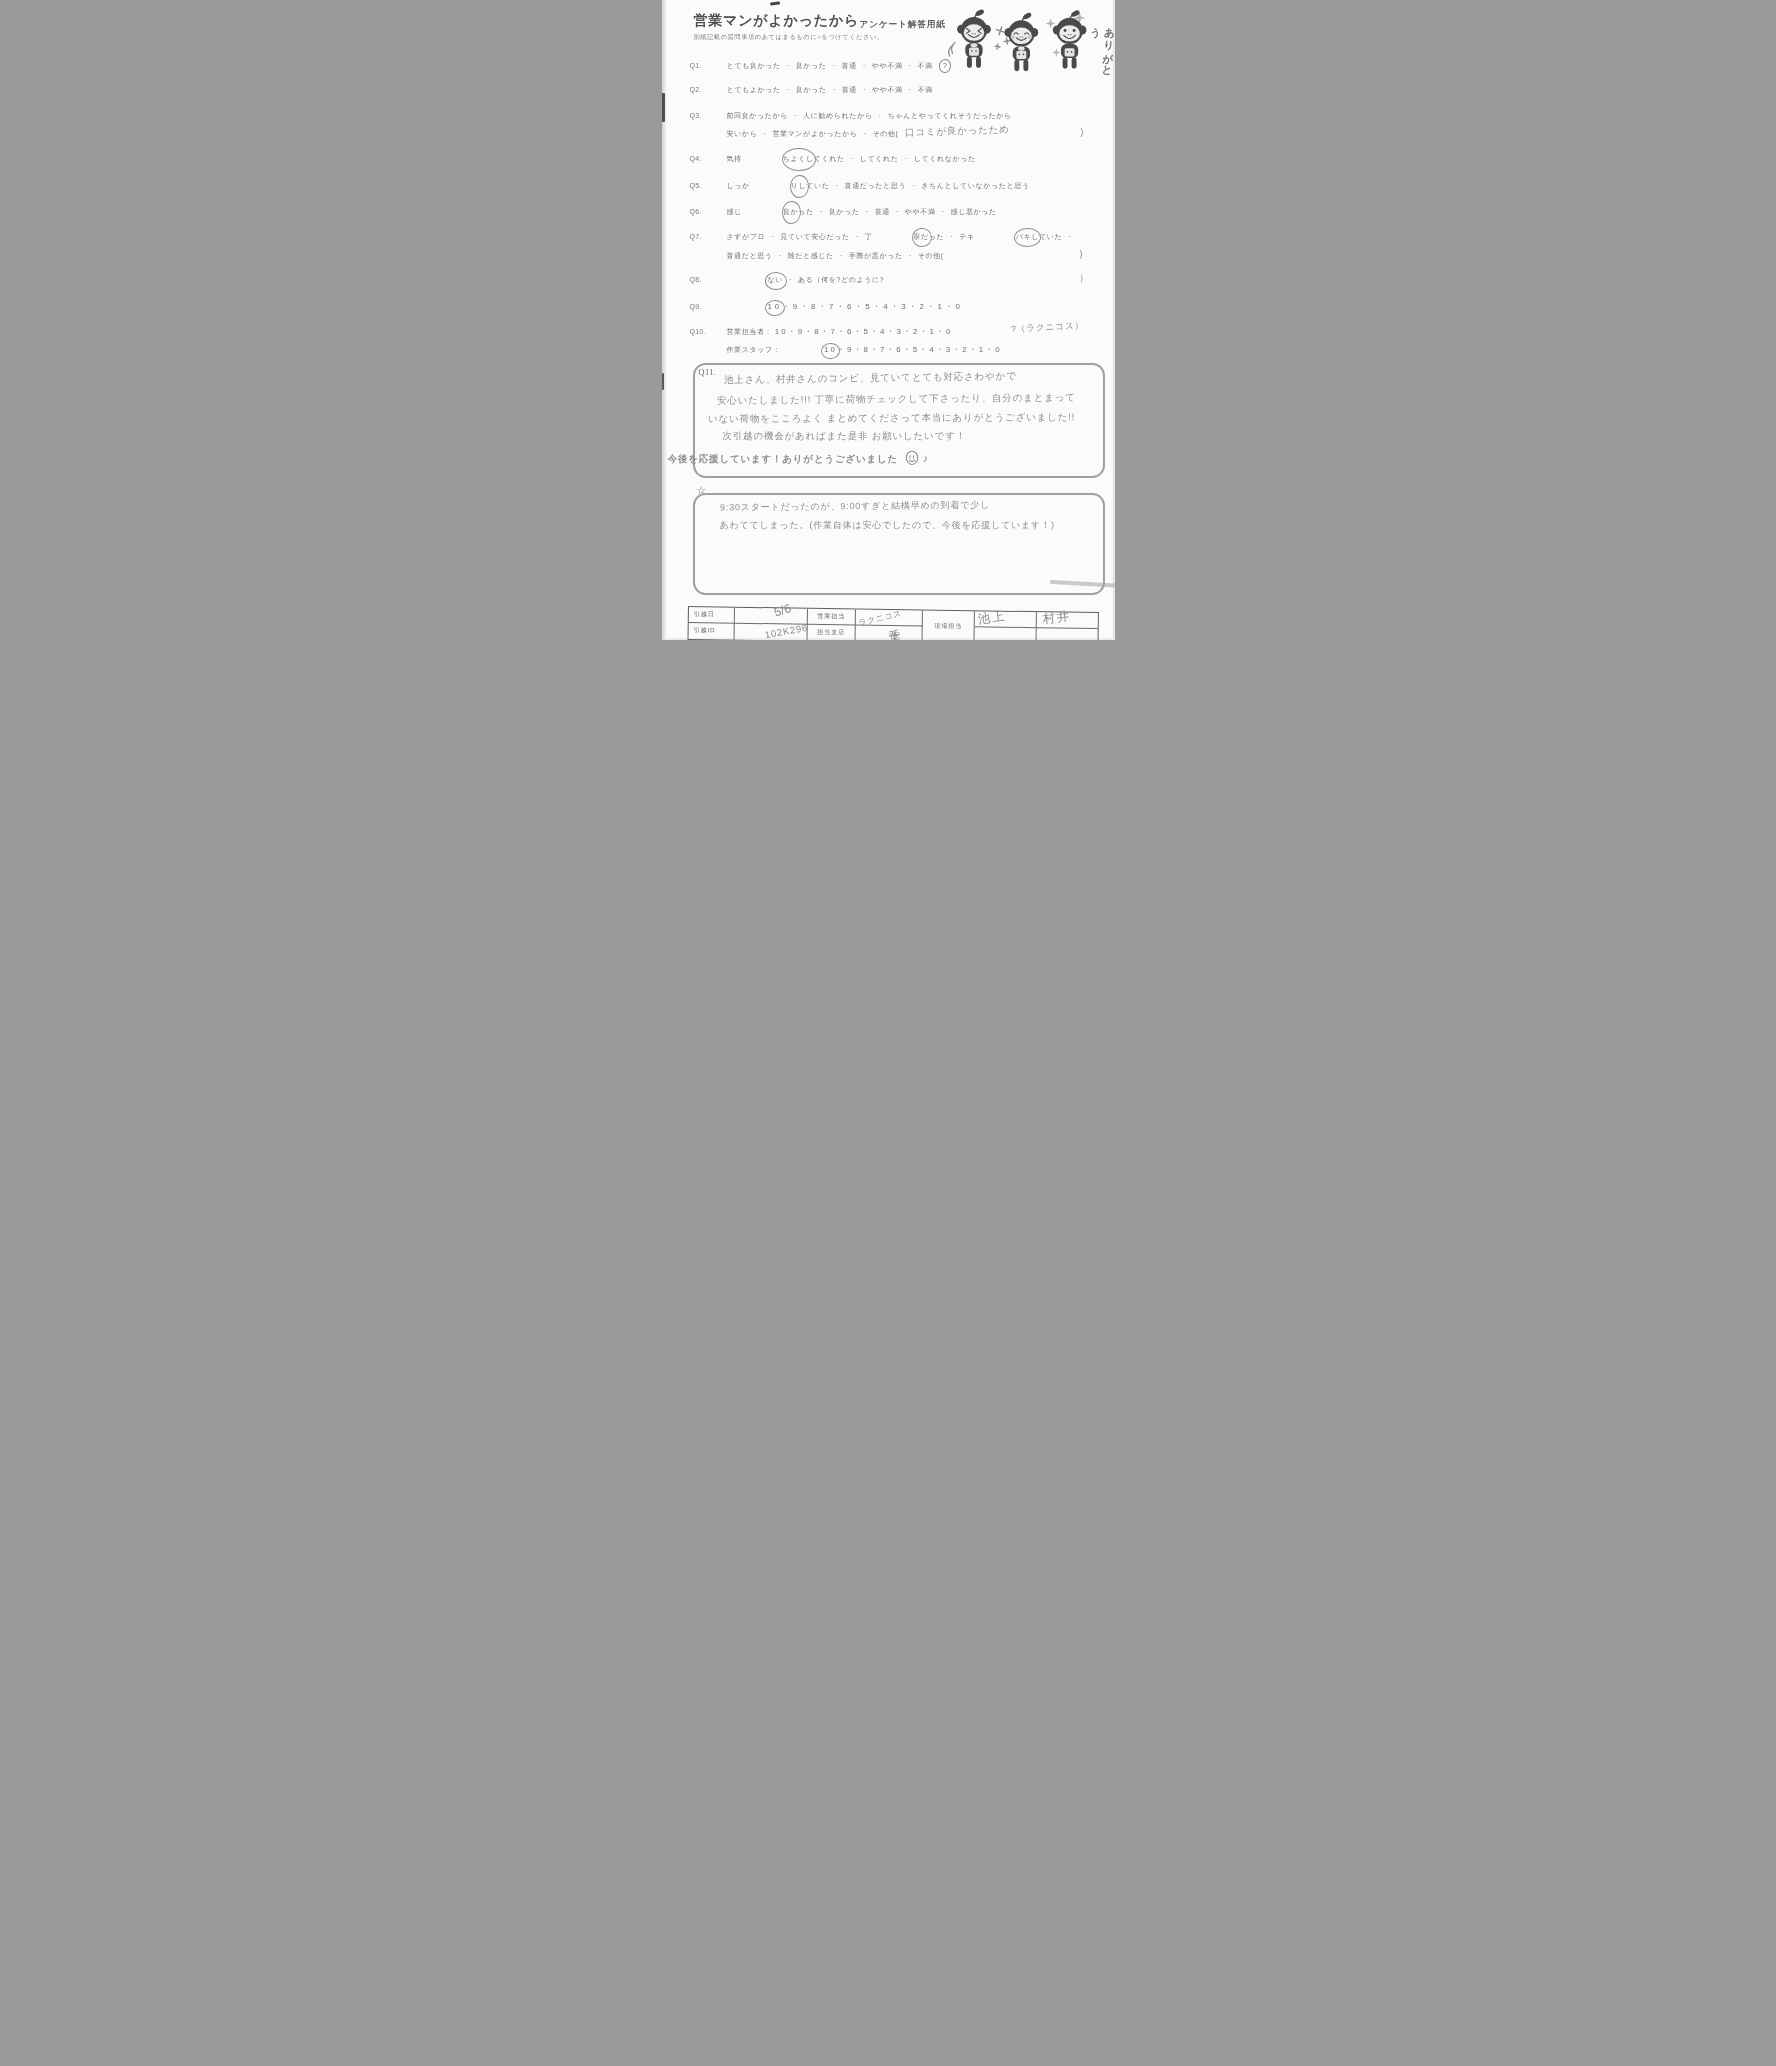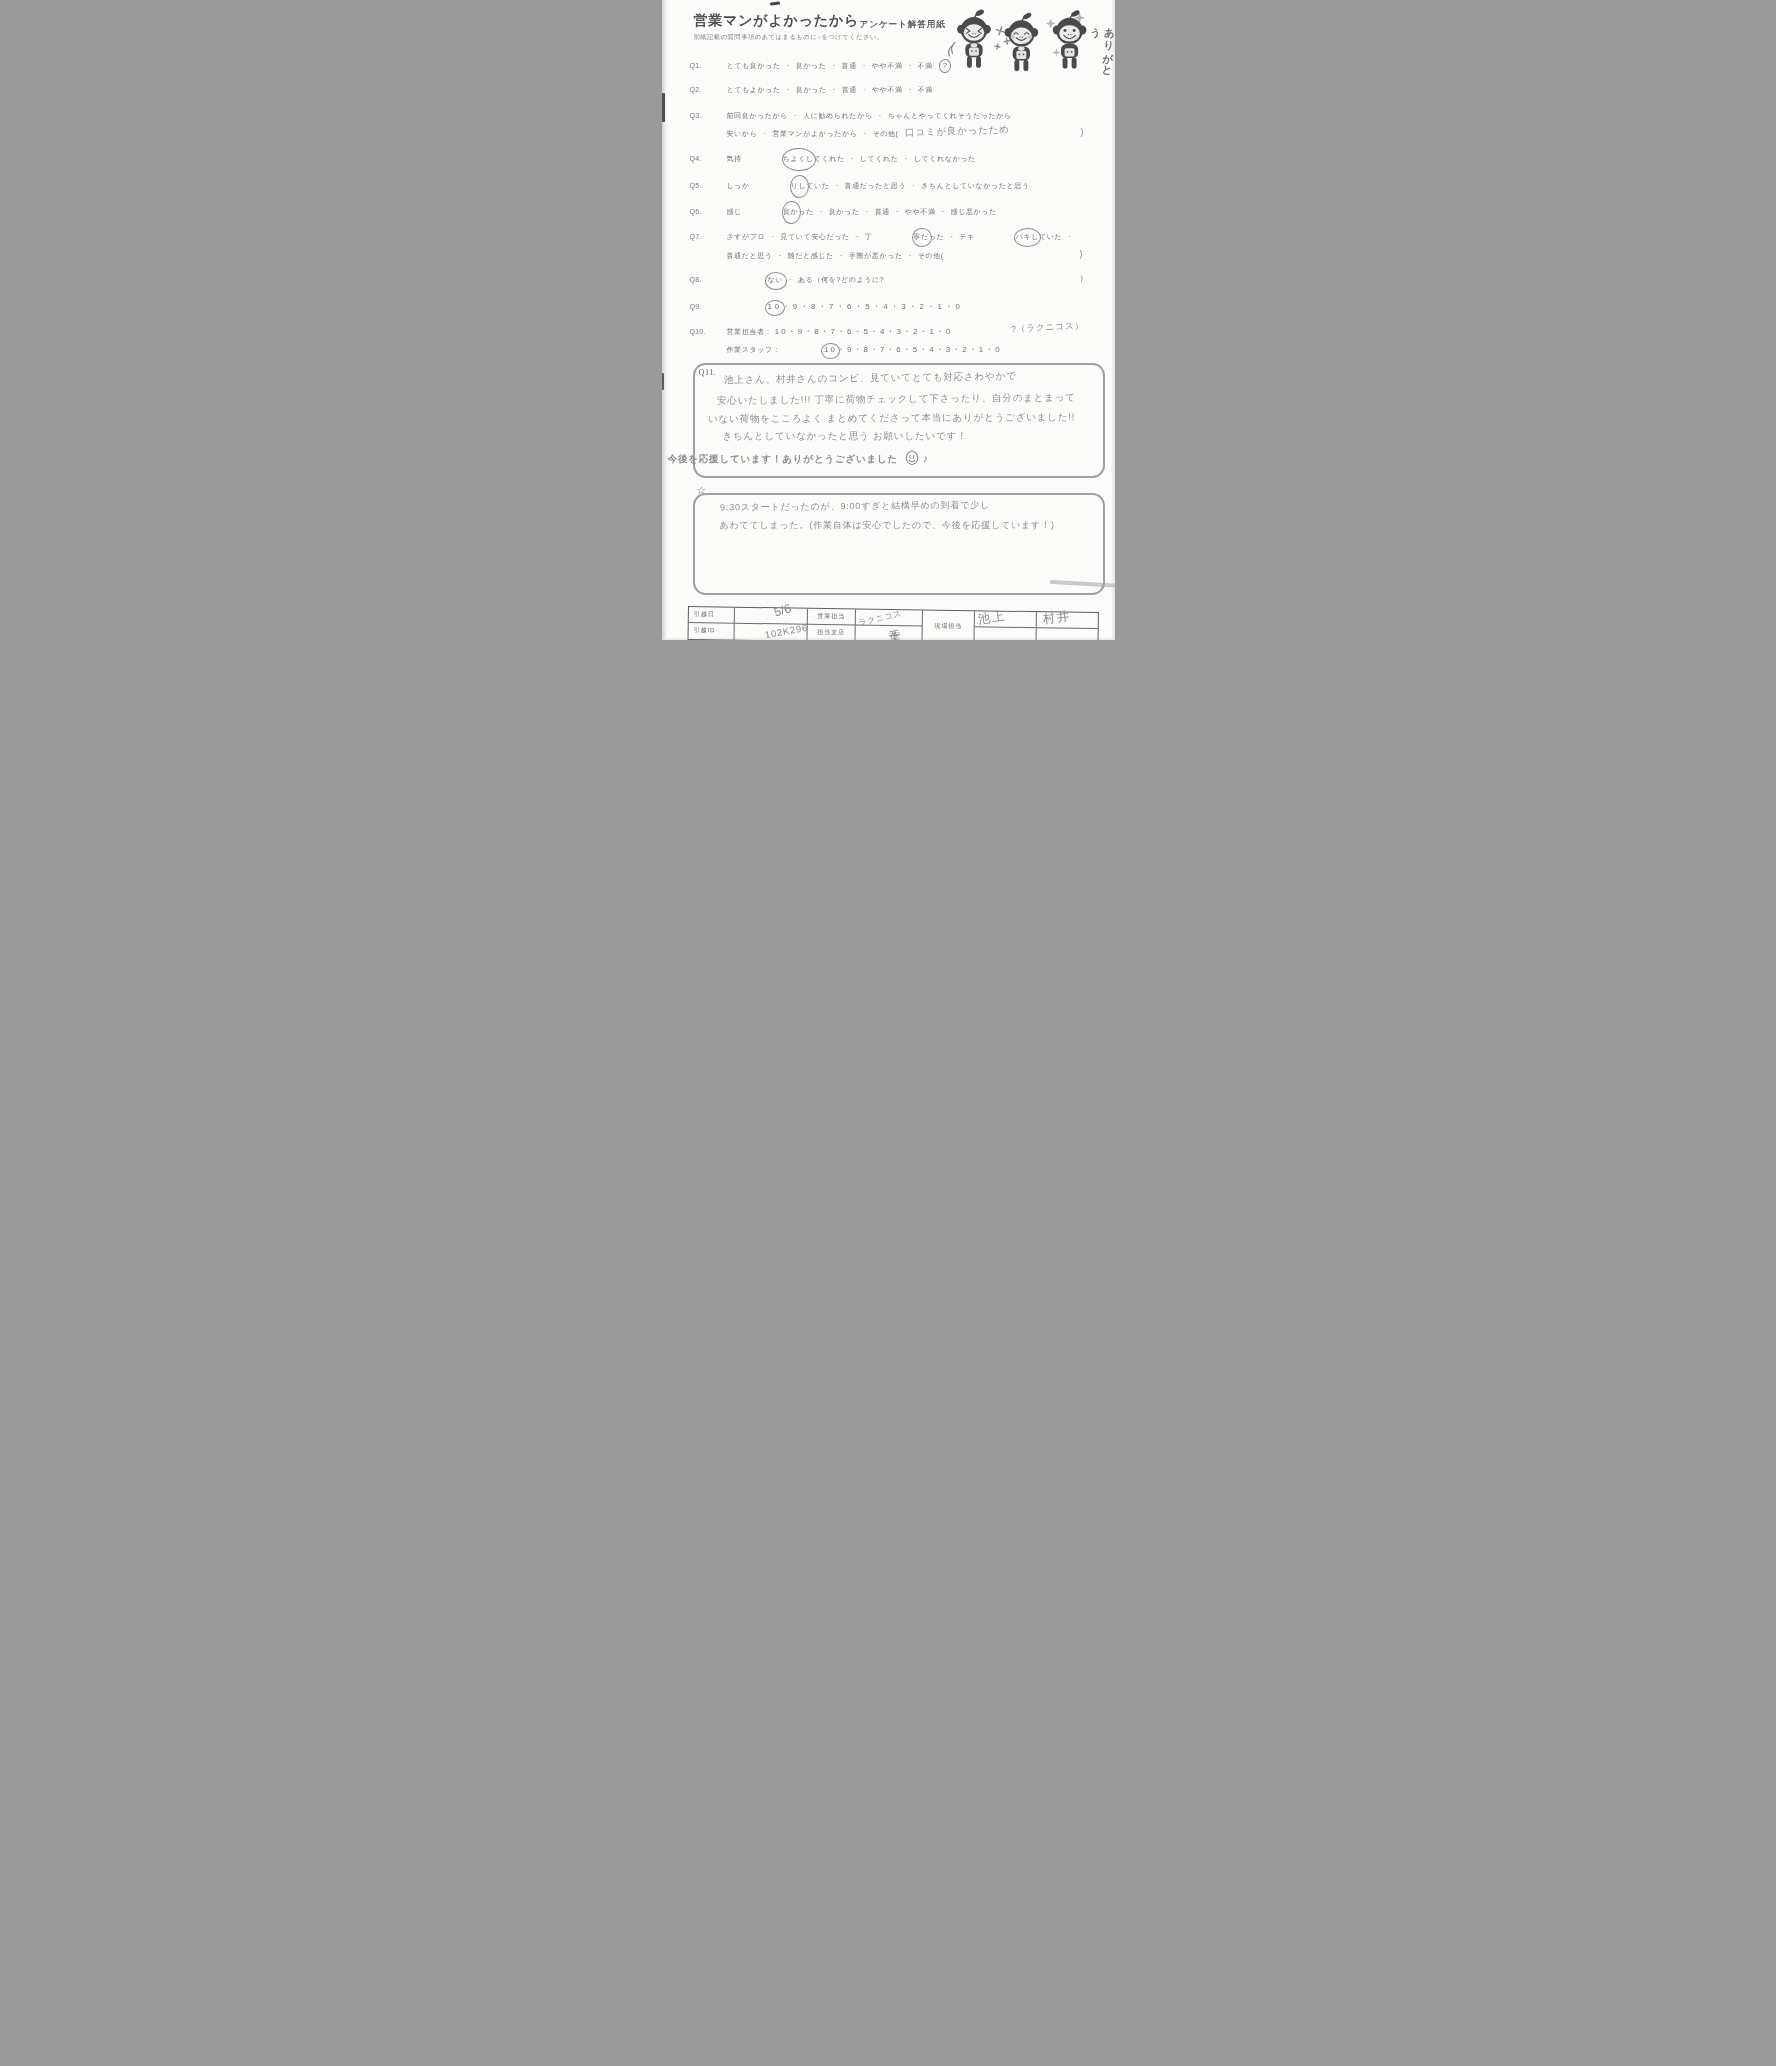--- a/index.html
+++ b/index.html
@@ -254,21 +254,21 @@
   </div>
   <div class="q cont" style="top:344px">
     <span>作業スタッフ :</span>&nbsp;&nbsp;<span class="scale10"><span class="circ c-ten">10</span><span>・9・8・7・6・5・4・3・2・1・0</span></span>
   </div>
 
   <div class="box box1"></div>
   <span class="q11-label">Q11.</span>
   <span class="hw h1">池上さん、村井さんのコンビ、見ていてとても対応さわやかで</span>
   <span class="hw h2">安心いたしました!!! 丁寧に荷物チェックして下さったり、自分のまとまって</span>
   <span class="hw h3">いない荷物をこころよく まとめてくださって本当にありがとうございました!!</span>
-  <span class="hw h4">きちんとしていなかったと思う お願いしたいです！</span>
+  <span class="hw h4">次引越の機会があればまた是非 お願いしたいです！</span>
   <span class="hw h5"><span>今後を応援しています！ありがとうございました</span><svg class="smiley" width="14" height="15.7" viewBox="0 0 34 38">
         <ellipse cx="17" cy="19" rx="14" ry="16" fill="none" stroke="#8c8c8c" stroke-width="2.6"></ellipse>
         <path d="M12,14 q-1,3 0,6 M21,14 q-1,3 0,6" stroke="#8c8c8c" stroke-width="2.4" fill="none" stroke-linecap="round"></path>
         <path d="M10,25 q7,6 14,0" stroke="#8c8c8c" stroke-width="2.6" fill="none" stroke-linecap="round"></path>
       </svg><span class="note">♪</span></span>
 
   <span class="star">☆</span>
   <div class="box box2"></div>
   <span class="hw s1">9:30スタートだったのが、9:00すぎと結構早めの到着で少し</span>
   <span class="hw s2">あわててしまった。(作業自体は安心でしたので、今後を応援しています！)</span>

